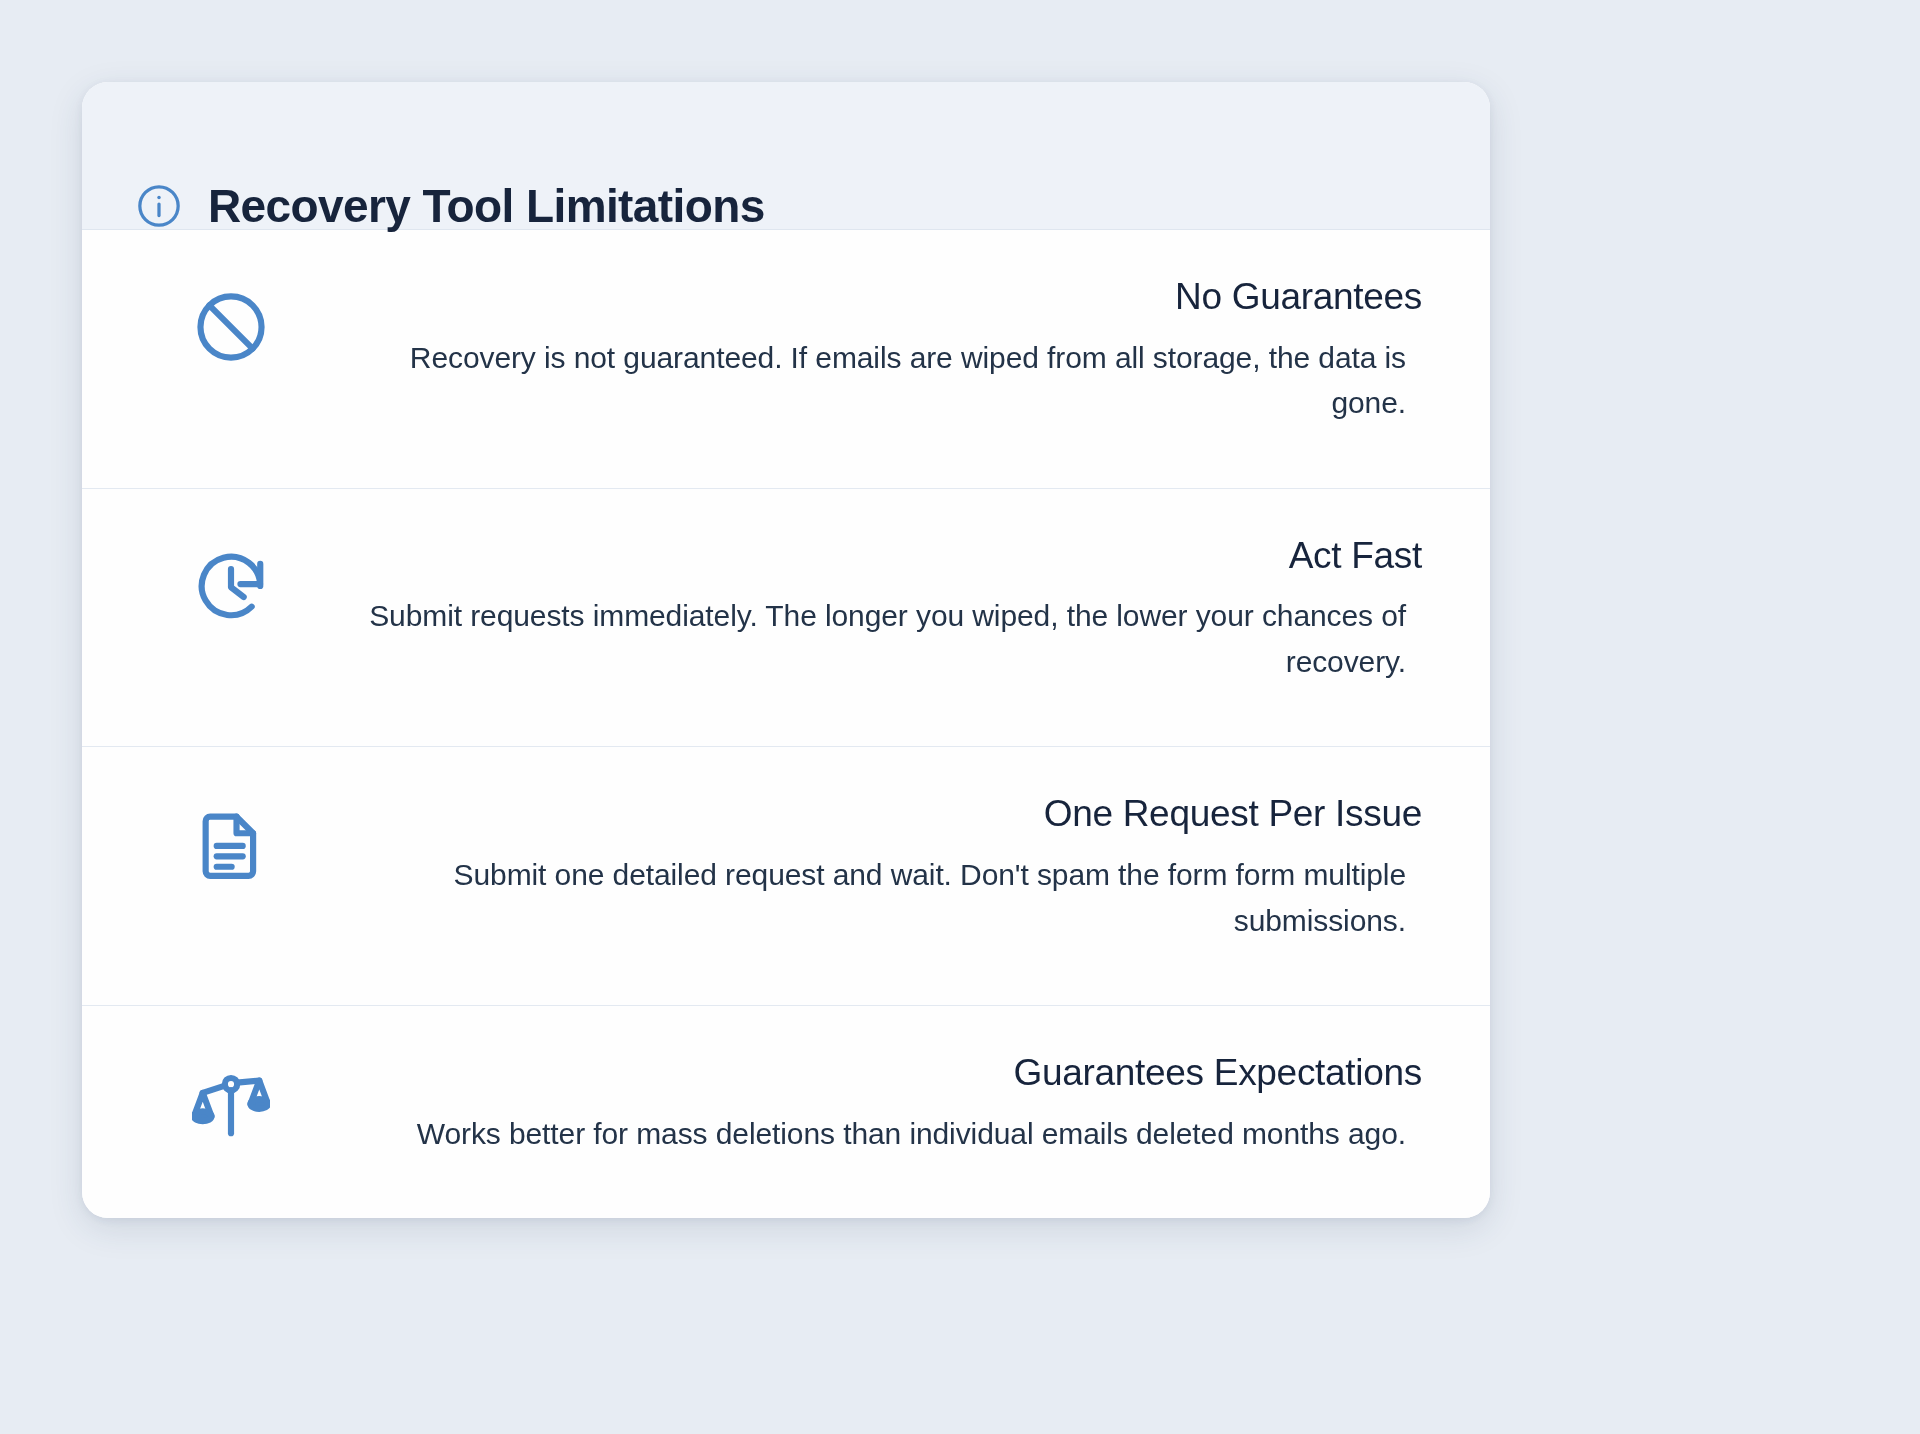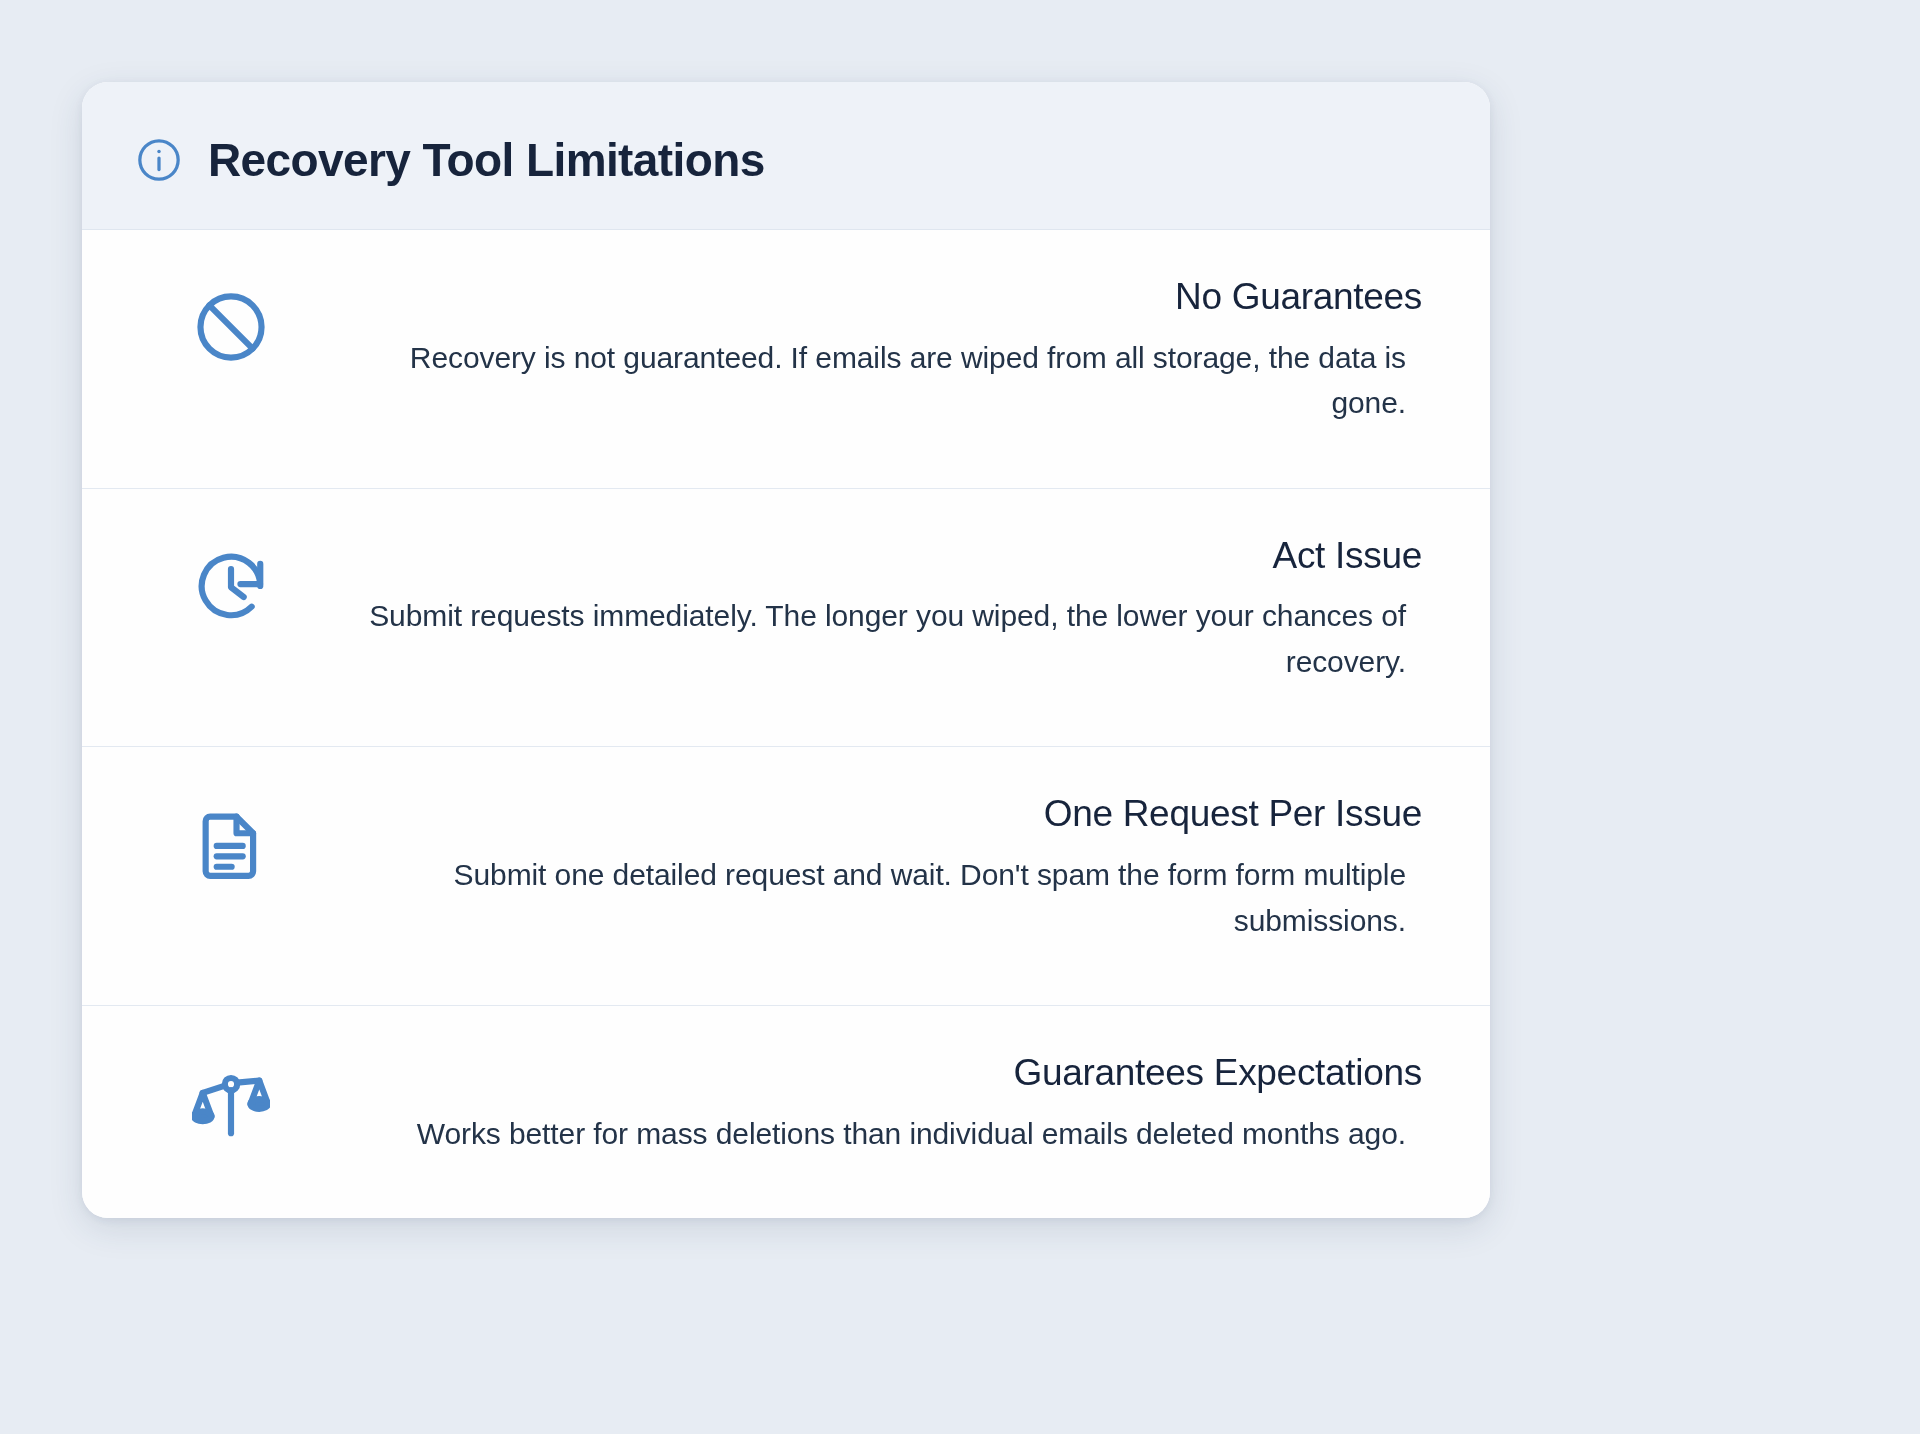--- a/index.html
+++ b/index.html
@@ -31,21 +31,21 @@
     background: #fefefe;
     border-radius: 26px;
     box-shadow: 0 10px 34px rgba(40, 60, 95, 0.13),
                 0 2px 8px rgba(40, 60, 95, 0.07);
     overflow: hidden;
   }
 
   
   .card-header {
     display: flex;
-    align-items: center;
+    align-items: flex-end;
     gap: 26px;
     height: 148px;
     padding: 8px 0 0 54px;
     background: #eef2f8;
     border-bottom: 1px solid #dfe6ef;
     box-sizing: border-box;
   }
 
   .info-icon {
     flex: 0 0 auto;
@@ -158,21 +158,21 @@
         <div class="row-icon-wrap">
           <span>
             <svg class="row-icon" viewBox="0 0 24 24" fill="none" stroke="#4a86c8" stroke-width="1.9" stroke-linecap="round" stroke-linejoin="round">
               <path d="M21 12a9 9 0 1 0-2.64 6.36"></path>
               <polyline points="21 5.2 21 11.4 14.9 11.4"></polyline>
               <polyline points="12 6.8 12 12.4 15.9 15.4"></polyline>
             </svg>
           </span>
         </div>
         <div class="row-body">
-          <div class="row-title">Act Issue</div>
+          <div class="row-title">Act Fast</div>
           <div class="row-desc">Submit requests immediately. The longer you wiped, the lower your chances of recovery.</div>
         </div>
       </div>
 
       <div class="row">
         <div class="row-icon-wrap">
           <span>
             <svg class="row-icon" viewBox="0 0 24 24" fill="none" stroke="#4a86c8" stroke-width="1.9" stroke-linecap="round" stroke-linejoin="round">
               <path d="M5.6 3.6h8.1l5.1 5.1v11.7a1.4 1.4 0 0 1-1.4 1.4H5.6a1.4 1.4 0 0 1-1.4-1.4V5a1.4 1.4 0 0 1 1.4-1.4z"></path>
               <polyline points="13.7 3.6 13.7 8.7 18.8 8.7"></polyline>

